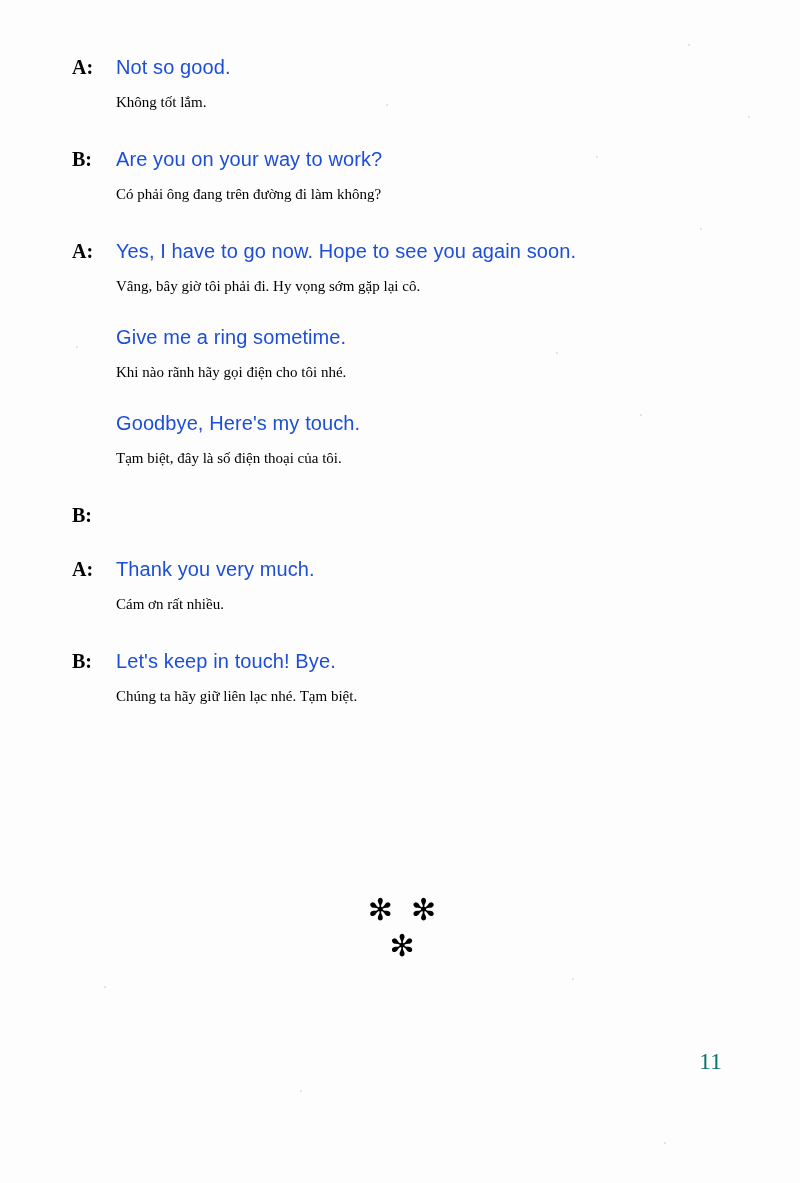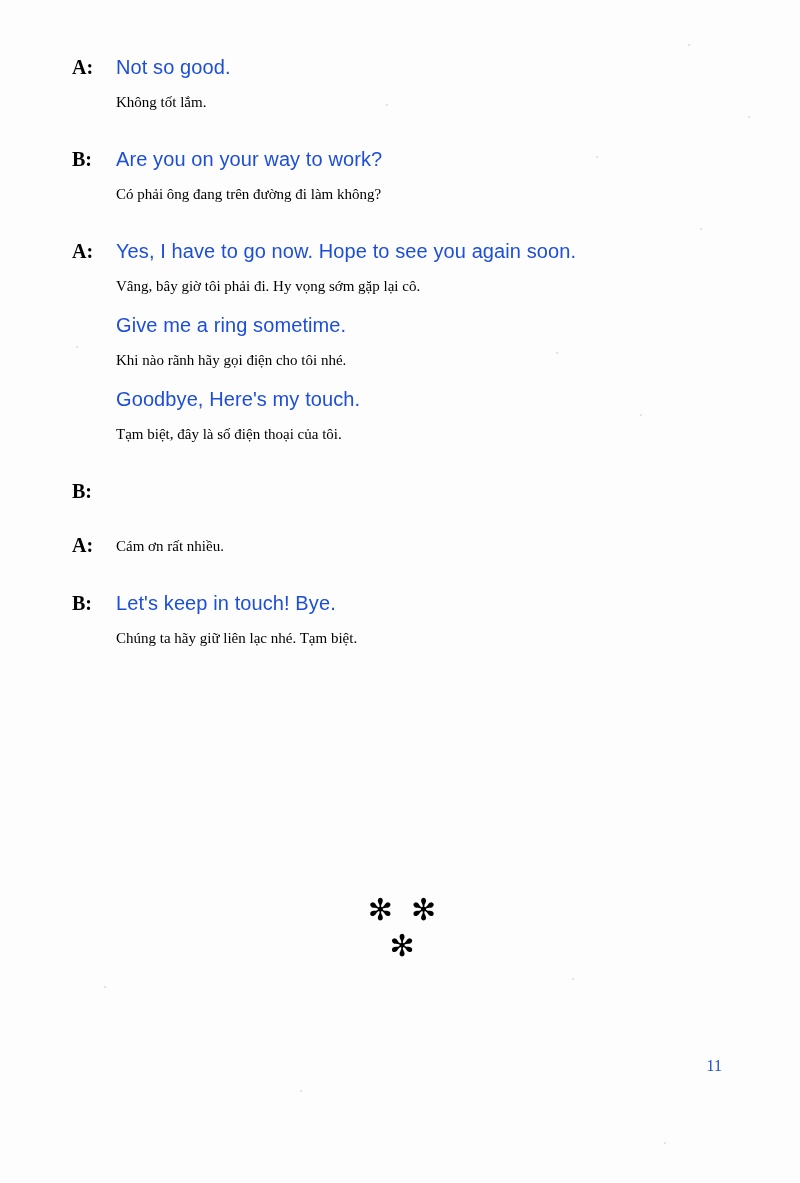--- a/index.html
+++ b/index.html
@@ -53,21 +53,21 @@
     letter-spacing: 0.1px;
     color: #1d4ed8;
   }
   .line-vi {
     font-family: "Liberation Serif", serif;
     font-size: 15px;
     line-height: 36px;
     color: #000;
   }
   .sub-block {
-    margin-top: 4px;
+    margin-top: 16px;
   }
   .ornament {
     position: absolute;
     left: 0;
     top: 845px;
     width: 660px;
     text-align: center;
     font-family: "DejaVu Sans", sans-serif;
   }
   .ornament-row-1 {
@@ -78,22 +78,22 @@
   }
   .ornament-row-2 {
     font-size: 30px;
     line-height: 42px;
   }
   .page-number {
     position: absolute;
     right: 78px;
     bottom: 108px;
     font-family: "Liberation Serif", serif;
-    font-size: 16px;
-    color: #1d4ed8;
+    font-size: 24px;
+    color: #0f766e;
   }
   .speck {
     position: absolute;
     background: #cfcfcf;
     border-radius: 50%;
     width: 2px;
     height: 2px;
     opacity: 0.75;
   }
 </style>
@@ -138,20 +138,21 @@
 
     <div class="exchange">
       <div class="speaker">B:</div>
       <div class="lines">
       </div>
     </div>
 
     <div class="exchange">
       <div class="speaker">A:</div>
       <div class="lines">
+        <div class="line-en">Thank you very much.</div>
         <div class="line-vi">Cám ơn rất nhiều.</div>
       </div>
     </div>
 
     <div class="exchange">
       <div class="speaker">B:</div>
       <div class="lines">
         <div class="line-en">Let's keep in touch! Bye.</div>
         <div class="line-vi">Chúng ta hãy giữ liên lạc nhé. Tạm biệt.</div>
       </div>

